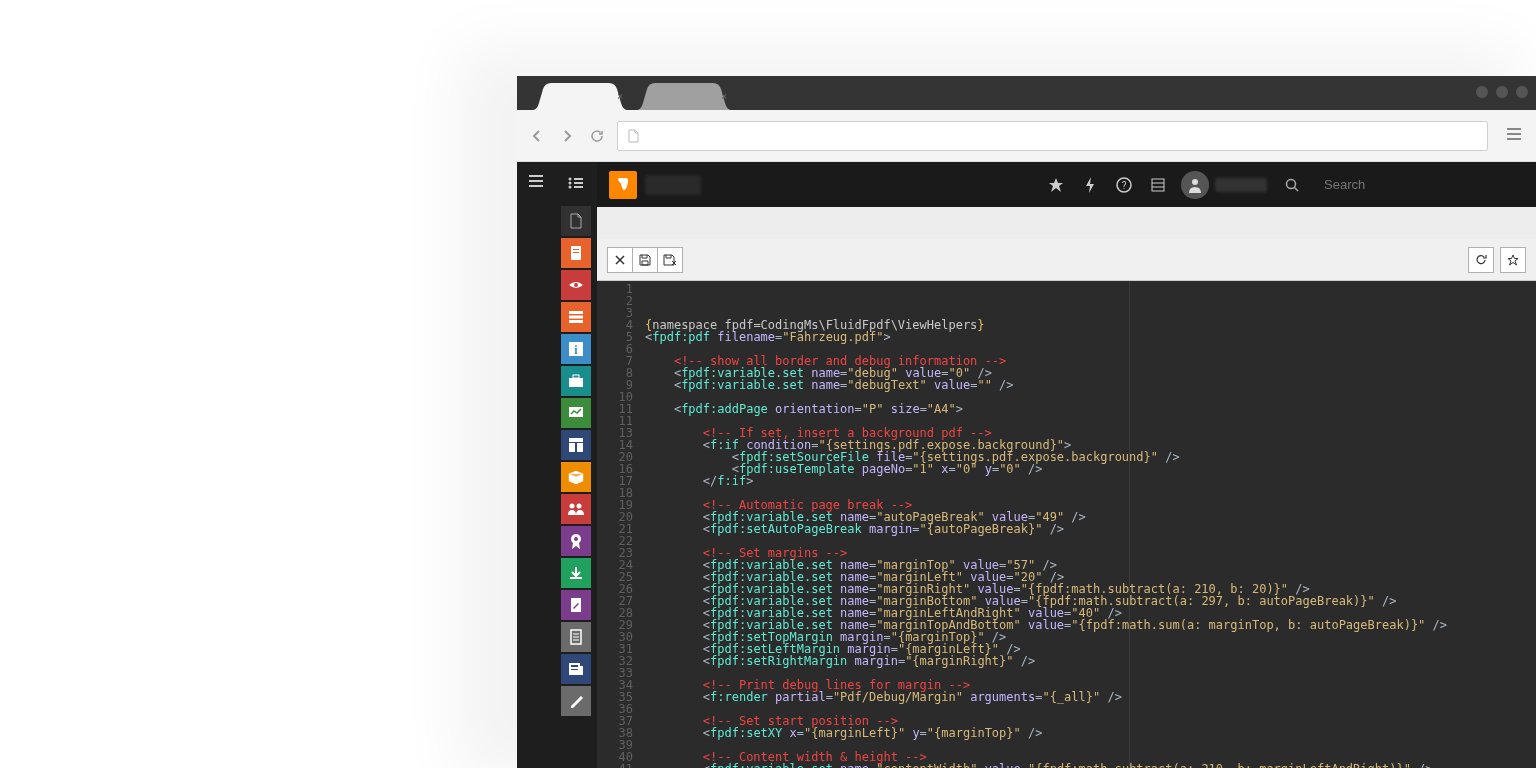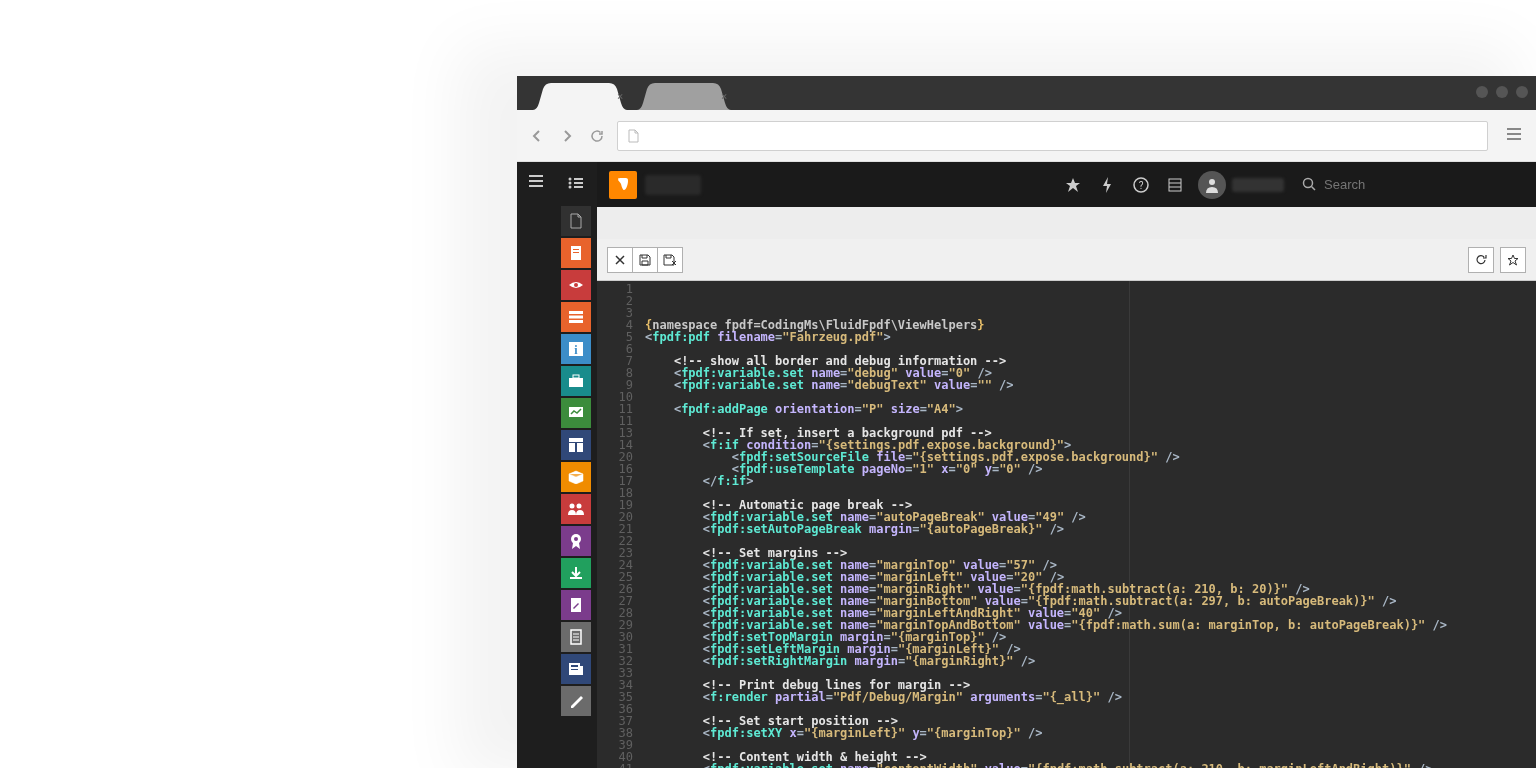--- a/index.html
+++ b/index.html
@@ -36,38 +36,38 @@
   .bg-file { background:#313131; color:#aaa;}
   
   .topbar { height: 45px; background: #1a1a1a; display: flex; align-items: center; padding: 0 12px; }
   .logo-area { display:flex; align-items:center; gap:8px; }
   .logo-badge { width: 28px; height: 28px; background:#ff8700; border-radius: 2px; display:flex; align-items:center; justify-content:center; color:#fff; font-weight:bold; font-size:16px; }
   .logo-text { width:56px; height:20px; background:#2a2a2a; border-radius:3px; filter:blur(1.5px);}
   .top-spacer { flex:1; }
   .top-icon { width: 34px; height:34px; display:flex; align-items:center; justify-content:center; color:#ccc; }
   .avatar { width:28px; height:28px; border-radius:50%; background:#555; display:flex; align-items:center; justify-content:center; color:#ddd; margin: 0 6px;}
   .user-name-blur { width:52px; height:14px; background:#333; border-radius:3px; filter:blur(1.5px);}
-  .search-area { display:flex; gap:8px; margin-left: 18px; color:#888; }
+  .search-area { display:flex; align-items:center; gap:25px; margin-left: 18px; color:#888; }
   .search-area input { background:transparent; border:none; outline:none; color:#ccc; font-size:13px; width: 200px;}
   
   .content { flex:1; display:flex; flex-direction:column; background:#eee; }
   .action-bar { height: 42px; background:#f0f0f0; border-bottom:1px solid #ccc; display:flex; align-items:center; padding:0 10px; gap:0; }
   .act-btn { width:26px; height:26px; border:1px solid #b0b0b0; background:#fff; display:flex; align-items:center; justify-content:center; color:#333; }
   .act-btn + .act-btn { margin-left:-1px; }
   .act-spacer { flex:1; }
   
   .editor { flex:1; background:#2b2b2b; display:flex; font-family: 'Consolas','Monaco',monospace; font-size:12px; line-height:12px; overflow:hidden;}
   .gutter { width:42px; background:#2b2b2b; color:#606060; text-align:right; padding: 2px 6px 2px 2px; }
   .gutter div { height:12px; }
-  .code { flex:1; background:#2b2b2b; color:#c8c8c8; padding:2px 0 2px 6px; position:relative; white-space:pre; overflow:hidden;font-weight:bold;}
+  .code { flex:1; background:#2b2b2b; color:#c8c8c8; padding:2px 0 2px 6px; position:relative; white-space:pre; overflow:hidden;}
   .code .line { height:12px; }
   .c-tag { color:#5eead4; }
   .c-attr { color:#c4b5fd; }
   .c-str { color:#d7ba7b; }
-  .c-cmt { color:#e5e5e5; }
+  .c-cmt { color:#ef4444; }
   .c-eq  { color:#a9b7c6; }
   .c-br  { color:#e8bf6a; }
   .fold-line { position:absolute; left:490px; top:0; width:1px; height:100%; background:#3a3a3a; }
 </style>
 </head>
 <body>
 
 <div class="canvas">
   <div class="browser-chrome">
     <div class="tab-strip">

